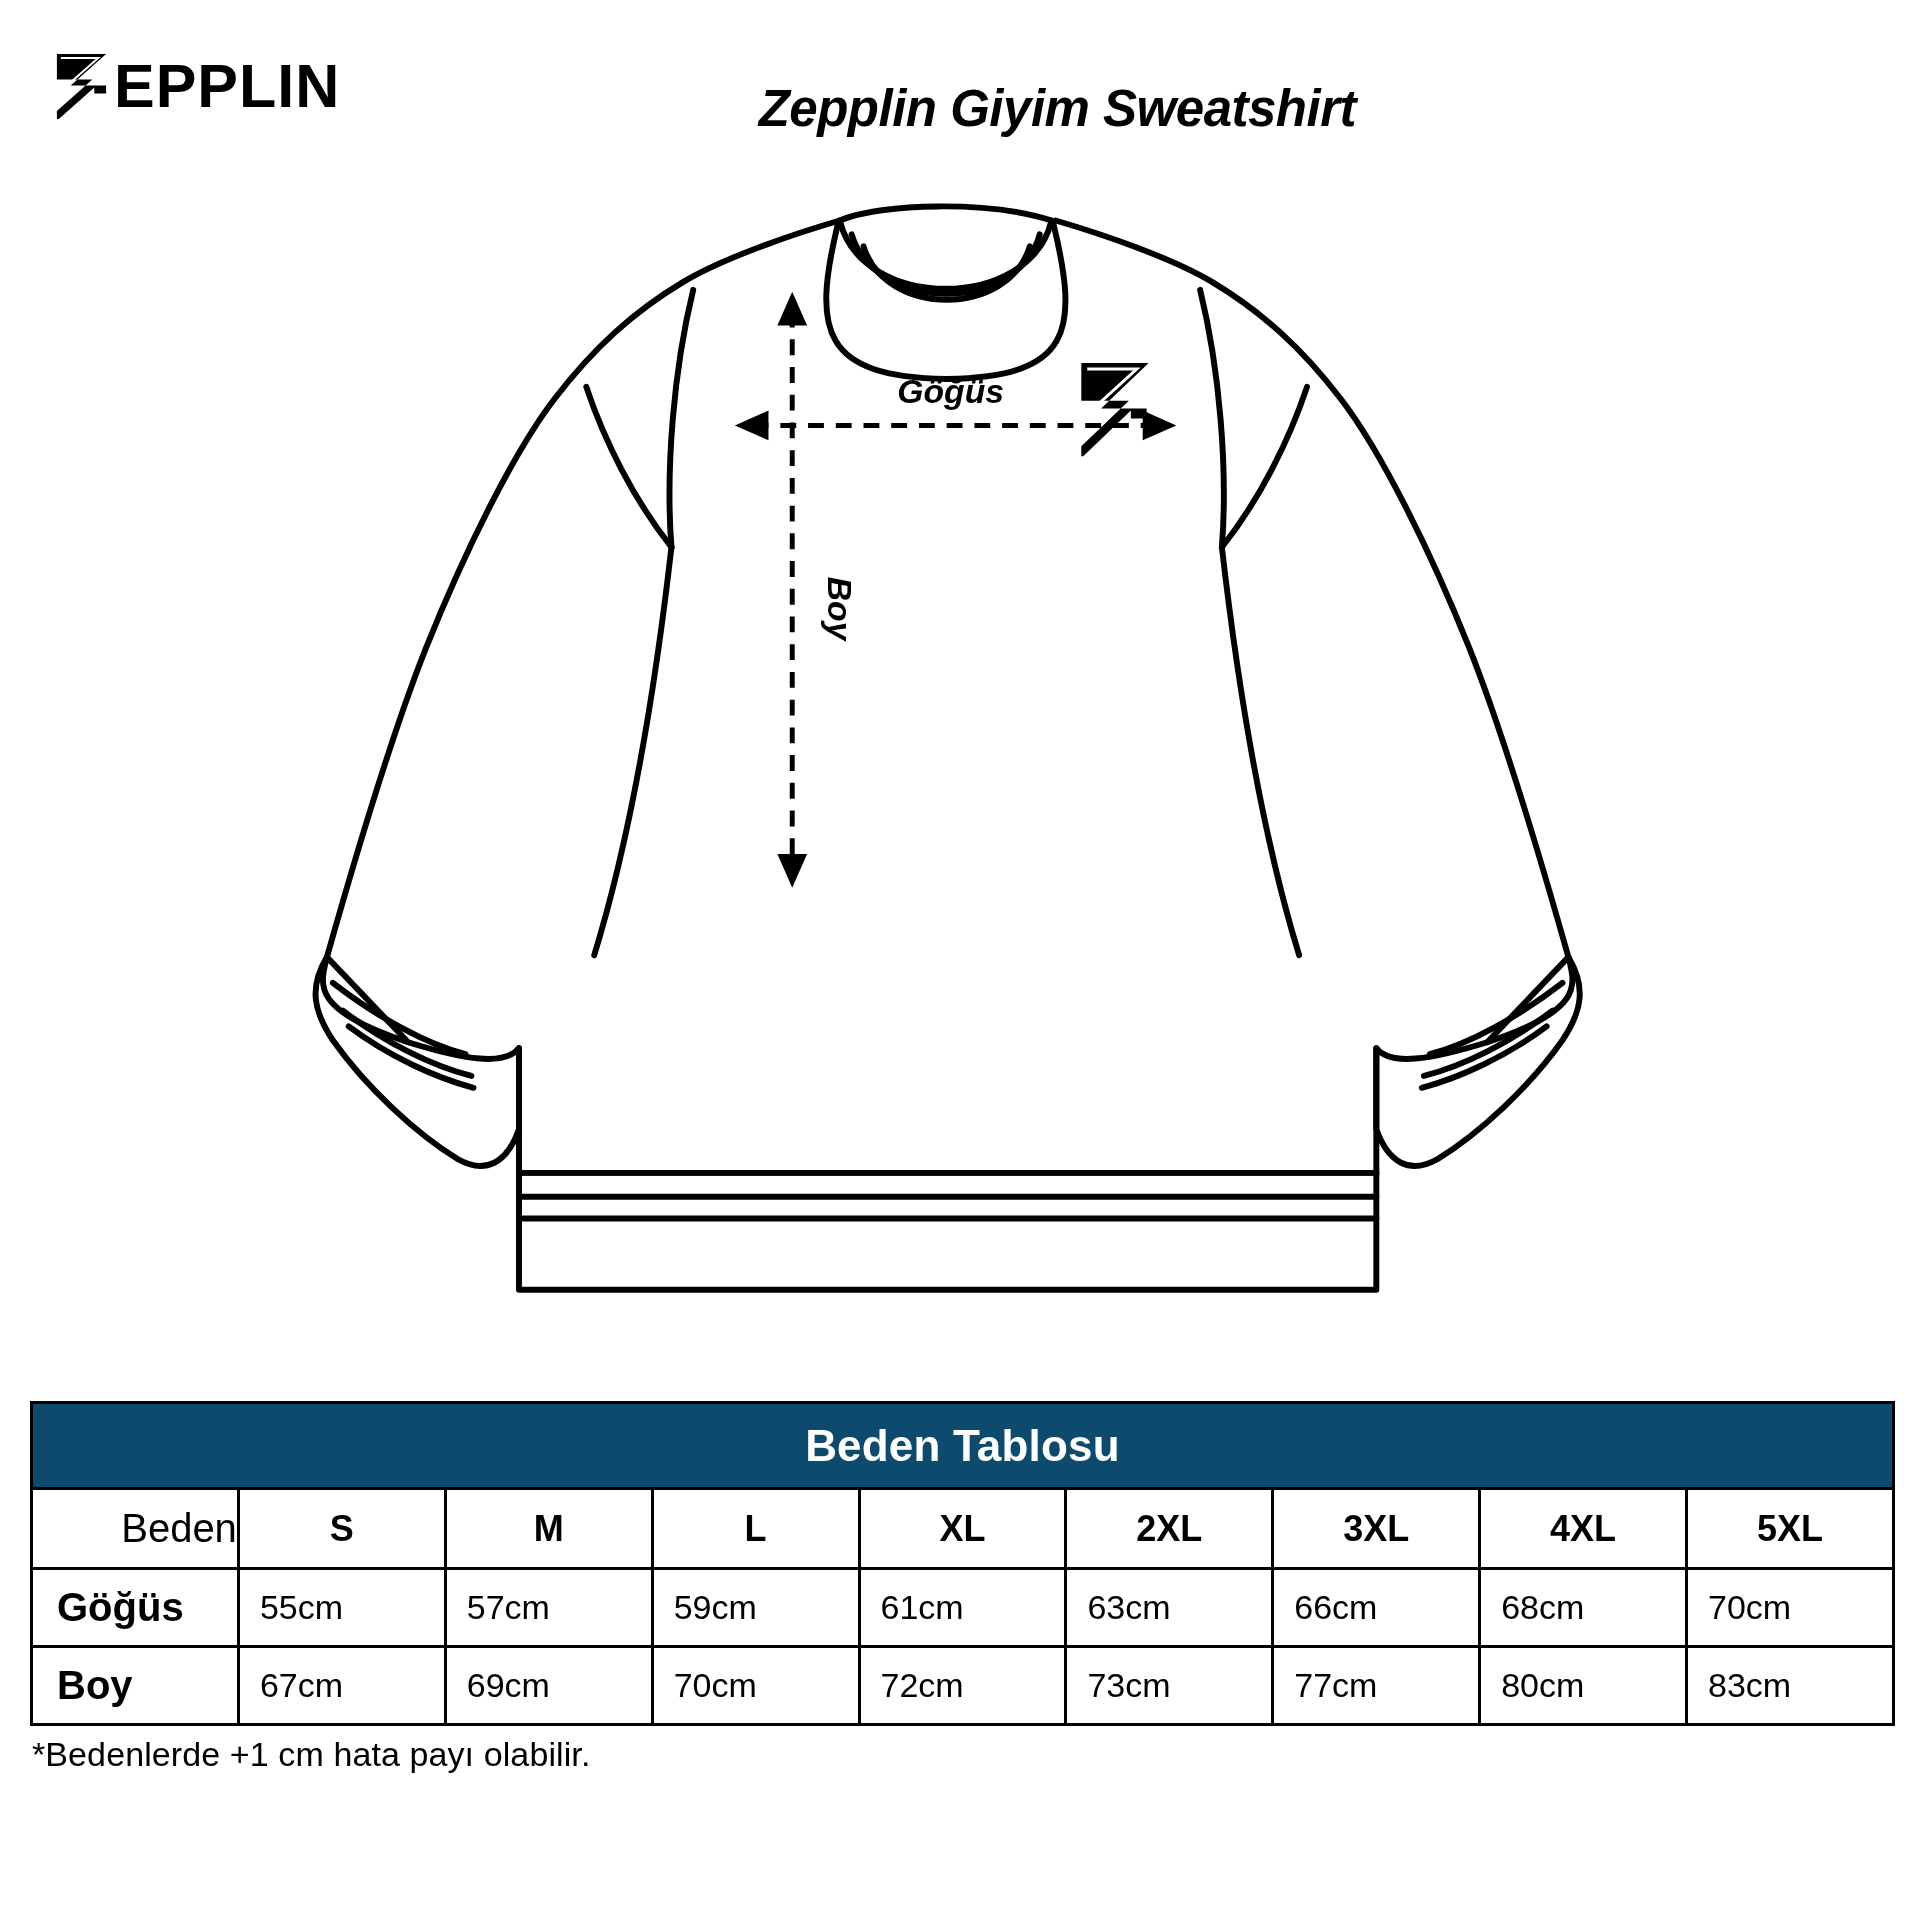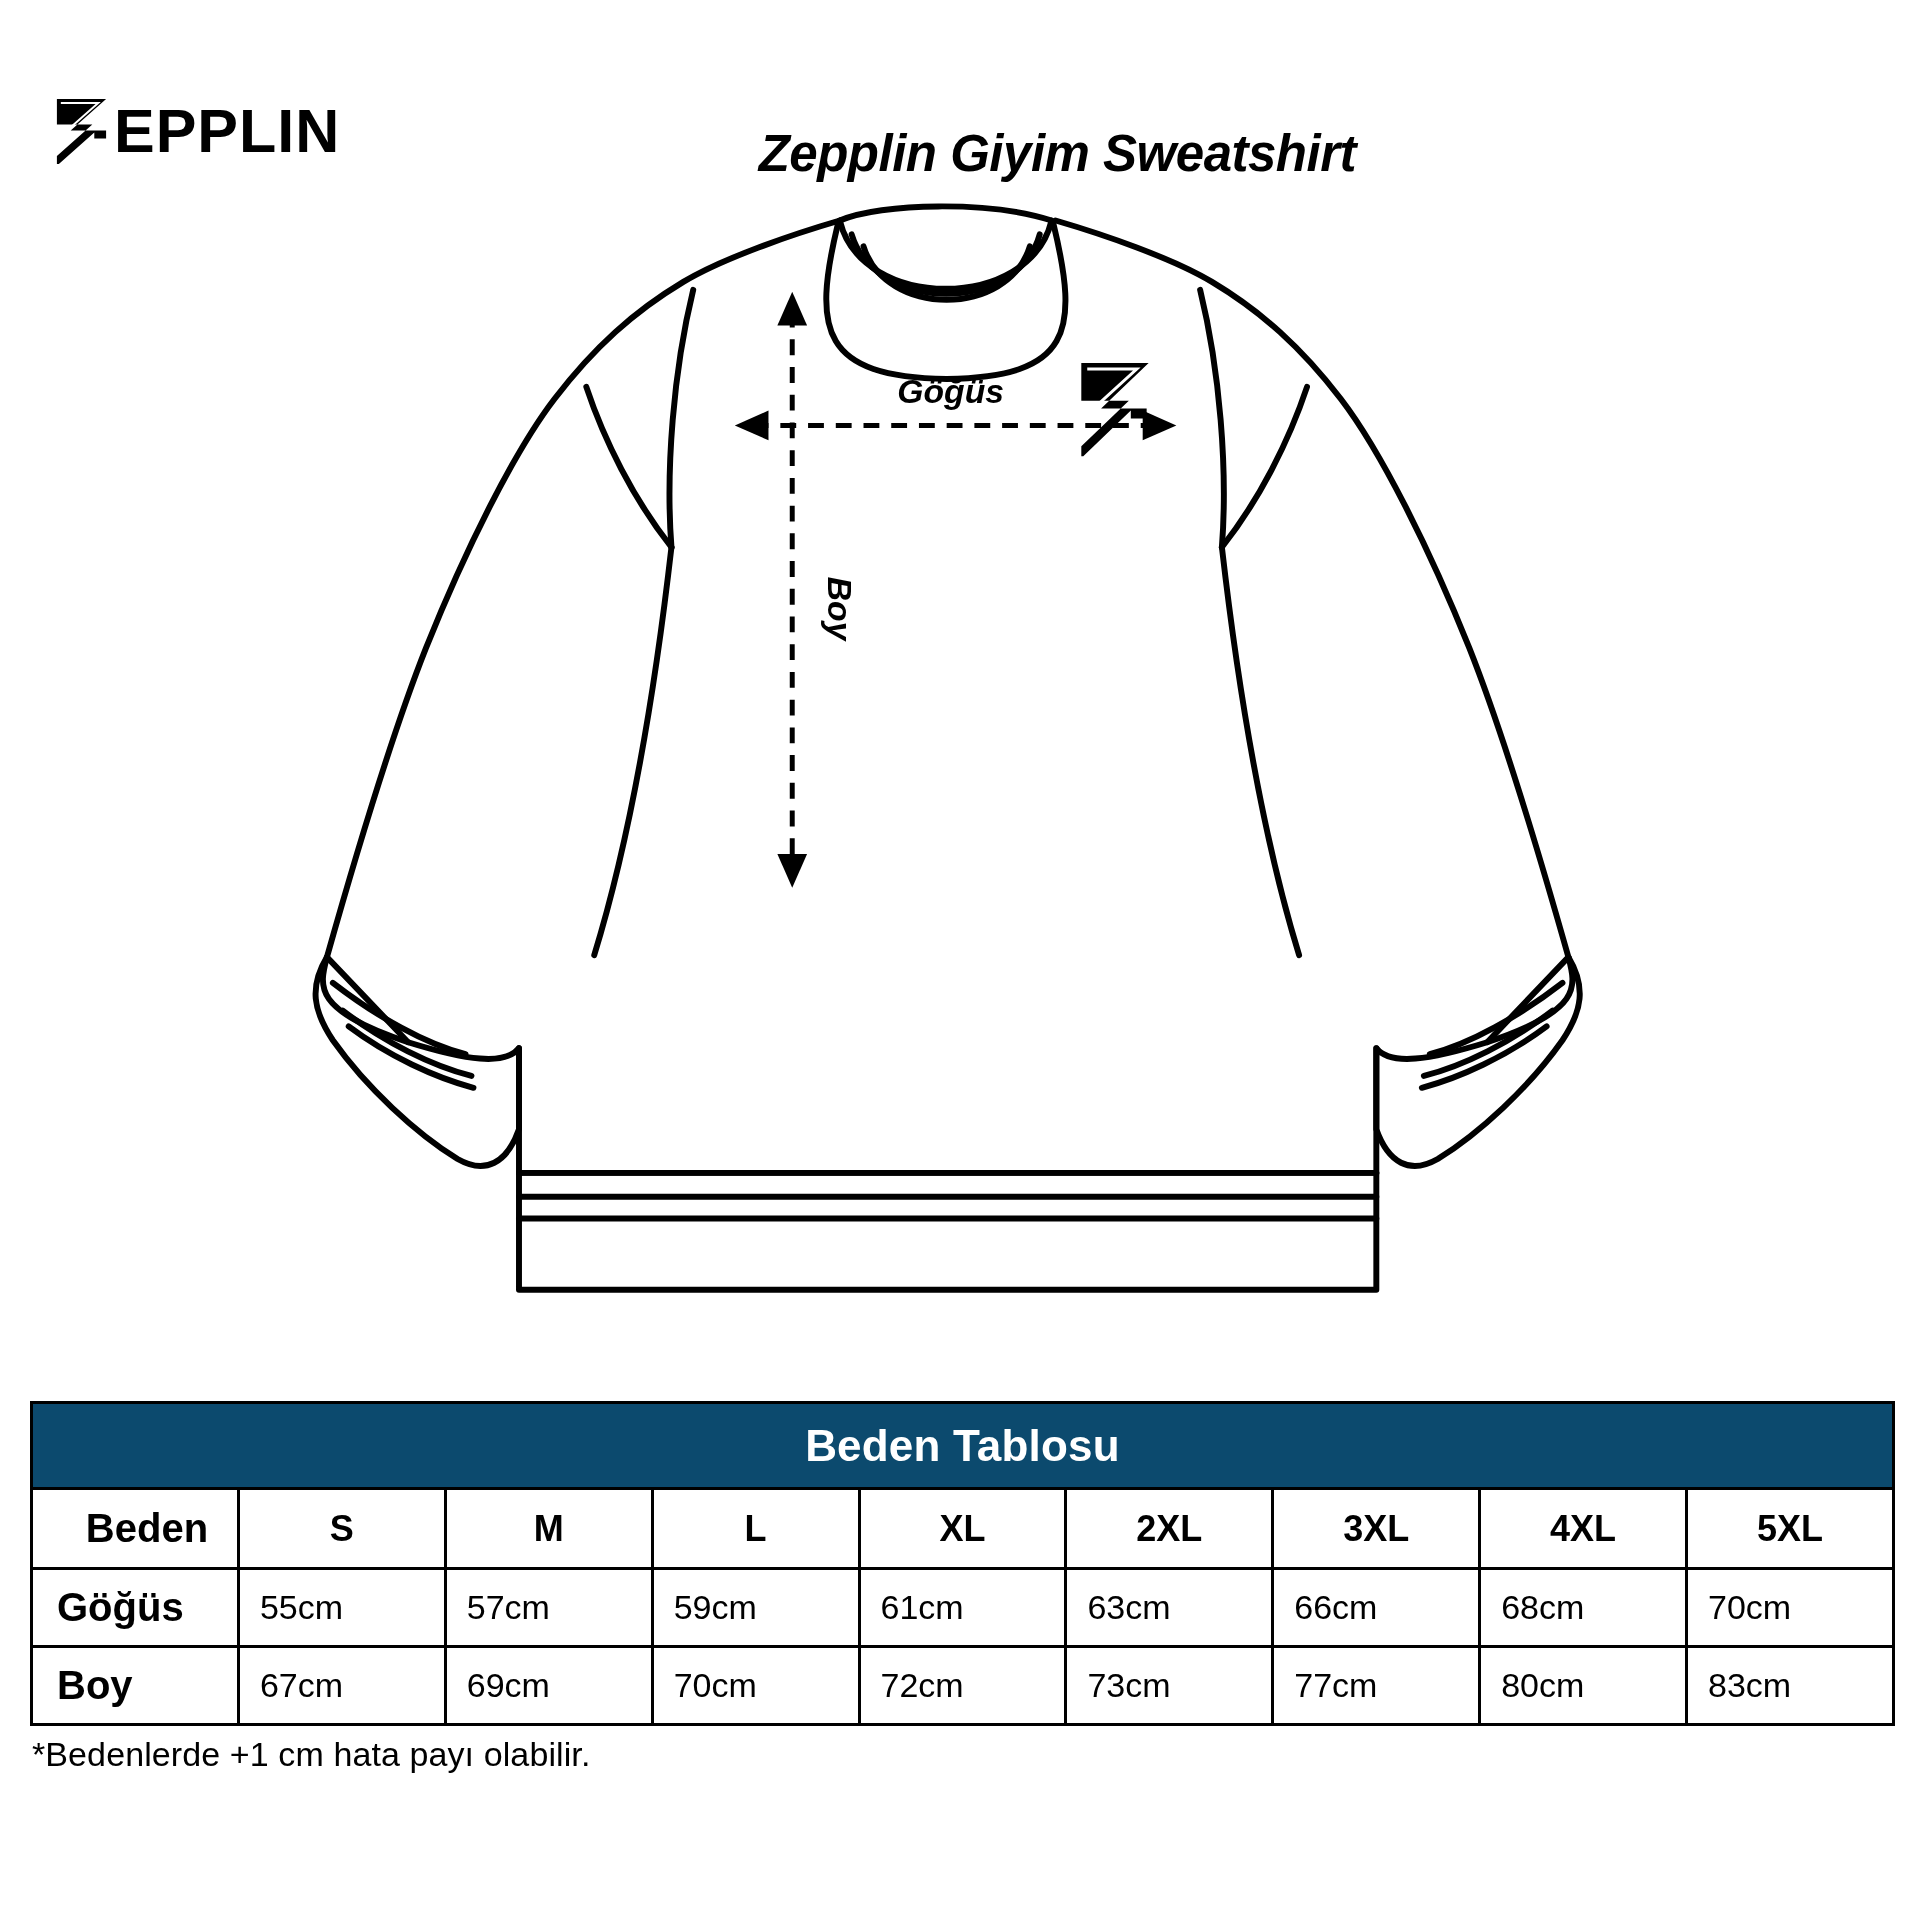--- a/index.html
+++ b/index.html
@@ -16,21 +16,20 @@
     overflow: hidden;
   }
 
   
   #header {
     position: absolute;
     left: 0;
     top: 0;
     width: 1917px;
     height: 188px;
-    margin-top: 45px;
   }
   #brand-logo {
     position: absolute;
     left: 51px;
     top: 44px;
     display: flex;
     align-items: center;
     height: 85px;
   }
   #brand-logo .zmark {
@@ -95,22 +94,22 @@
     background: #0c4a6e;
     color: #ffffff;
     font-size: 44px;
     font-weight: 700;
     text-align: center;
     height: 83px;
     letter-spacing: 0.2px;
   }
   .hdr-label {
     font-size: 40px;
-    font-weight: 700;
-    text-align: center;
+    font-weight: 400;
+    text-align: right;
     padding-left: 24px !important;
     height: 77px;
     white-space: nowrap;
   }
   .hdr-size {
     font-size: 36px;
     font-weight: 700;
     text-align: center;
     height: 77px;
   }

